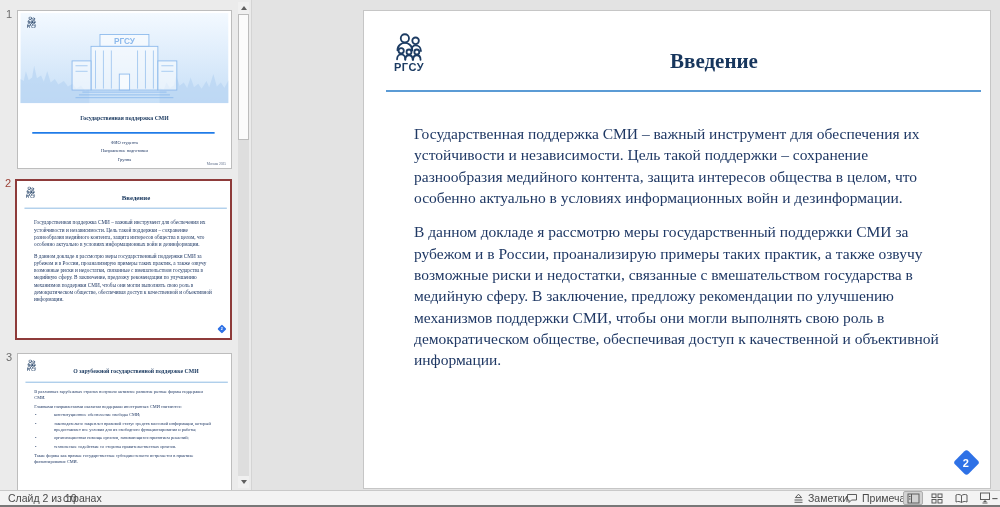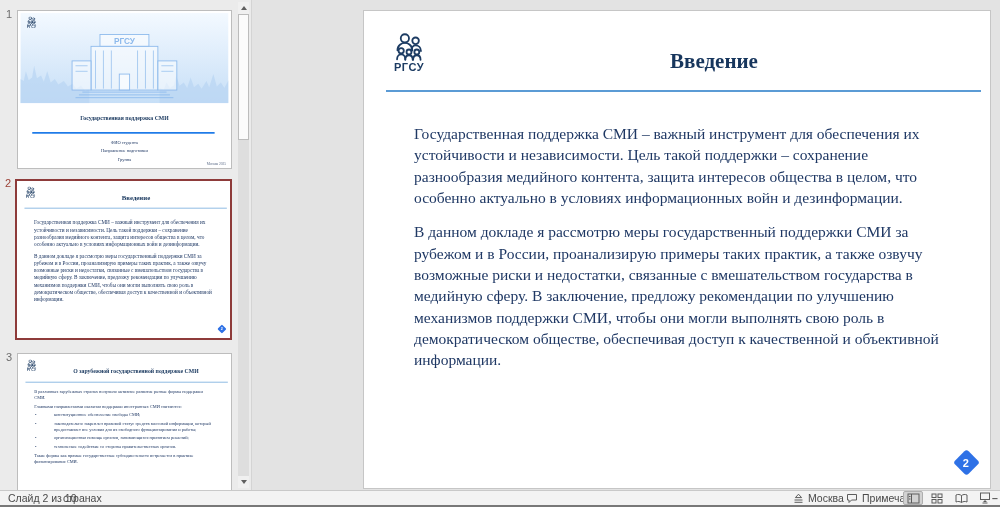--- a/index.html
+++ b/index.html
@@ -224,21 +224,21 @@
 <footer class="statusbar">
   <div class="sb-item" style="left:8px;">Слайд 2 из 10</div>
   <div class="sb-item" style="left:63px;">странах</div>
 
   <div class="sb-item sb-group" style="left:793px;">
     <svg width="11" height="11" viewBox="0 0 11 11">
       <path d="M5.5,1.2 L8.6,4.6 H2.4 Z" class="icon-stroke"></path>
       <line x1="1.5" y1="7" x2="9.5" y2="7" class="icon-stroke"></line>
       <line x1="1.5" y1="9.3" x2="9.5" y2="9.3" class="icon-stroke"></line>
     </svg>
-    <span>Москва</span>
+    <span>Заметки</span>
   </div>
 
   <div class="sb-item sb-group" style="left:846px;">
     <svg width="12" height="11" viewBox="0 0 12 11">
       <path d="M1.5,1.5 h9 v5.5 h-5 l-2.5,2.5 v-2.5 h-1.5 z" class="icon-stroke"></path>
     </svg>
     <span>Примечания</span>
   </div>
 
   <div class="sb-item sb-views" style="left:903px;">

